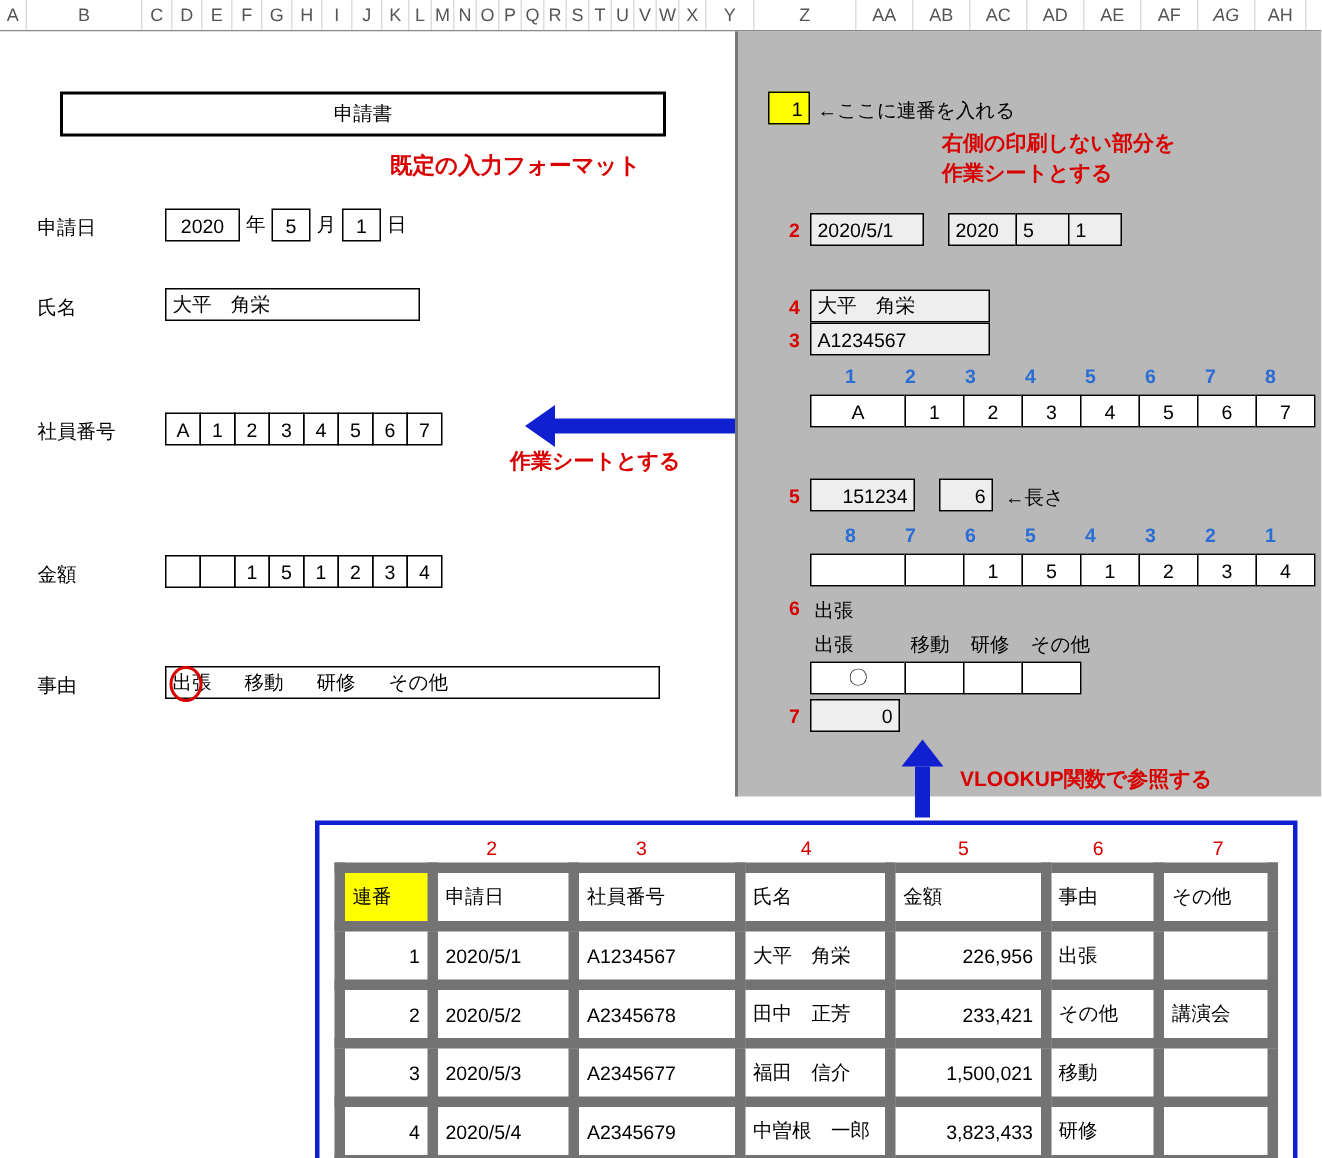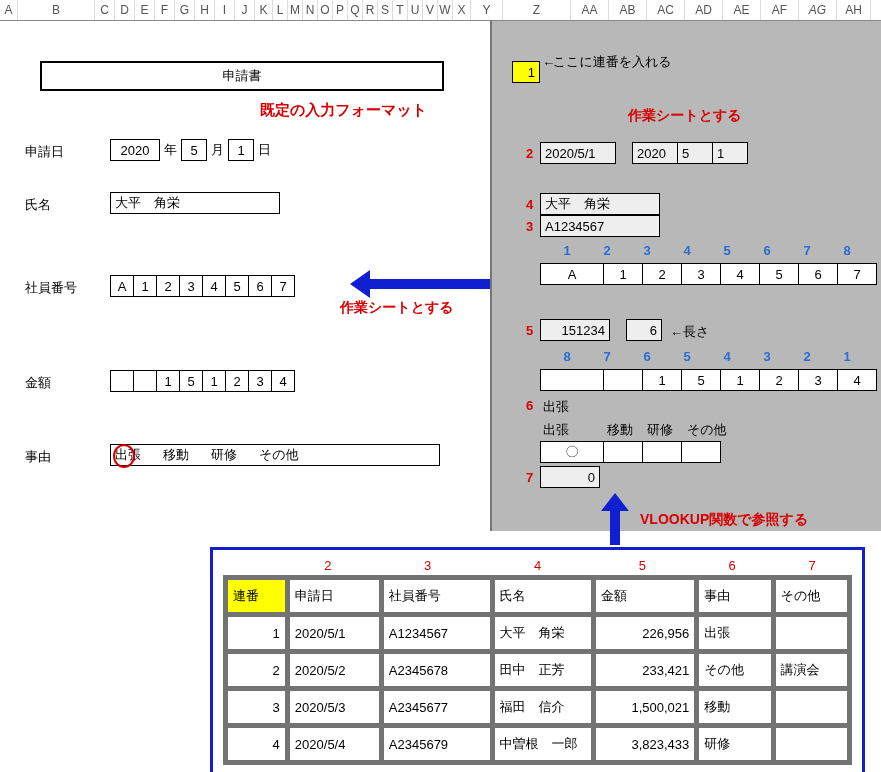--- a/index.html
+++ b/index.html
@@ -131,21 +131,21 @@
     background: #fff;
     box-sizing: border-box;
     padding: 8px 10px;
   }
   table.datalist {
     border-collapse: collapse;
     width: 100%;
     font-size: 13px;
   }
   table.datalist th, table.datalist td {
-    border: 5px solid #737373;
+    border: 7px solid #737373;
     padding: 5px 5px;
     height: 22px;
   }
   table.datalist th {
     font-weight: normal;
     text-align: left;
   }
   table.datalist .num { text-align: right; }
   .col-idx-row {
     display:flex;
@@ -282,21 +282,22 @@
       <span>出張</span>
       <span>移動</span>
       <span>研修</span>
       <span>その他</span>
     </div>
   <div class="circle-mark abs" style="left:113px; top:423px;"></div>
 
   <div class="abs box yellow-fill" style="left:512px; top:40px; width:28px; justify-content:flex-end;">
     <span>1</span>
   </div>
-  <div class="abs" style="left:545px; top:32px;font-family:Liberation Mono, monospace;">←ここに連番を入れる</div>
+  <div class="abs" style="left:545px; top:44px;">←ここに連番を入れる</div>
+  <div class="abs red" style="left:628px; top:66px; font-size:14px;">右側の印刷しない部分を</div>
   <div class="abs red" style="left:628px; top:86px; font-size:14px;">作業シートとする</div>
 
   <div class="abs red" style="left:526px; top:125px;">2</div>
   <div class="abs grey-cell" style="left:540px; top:121px; width:76px;">
       <span>2020/5/1</span>
     </div>
   <div class="abs grey-cell" style="left:632px; top:121px; width:46px;">
       <span>2020</span>
     </div>
   <div class="abs grey-cell" style="left:677px; top:121px; width:36px;">

